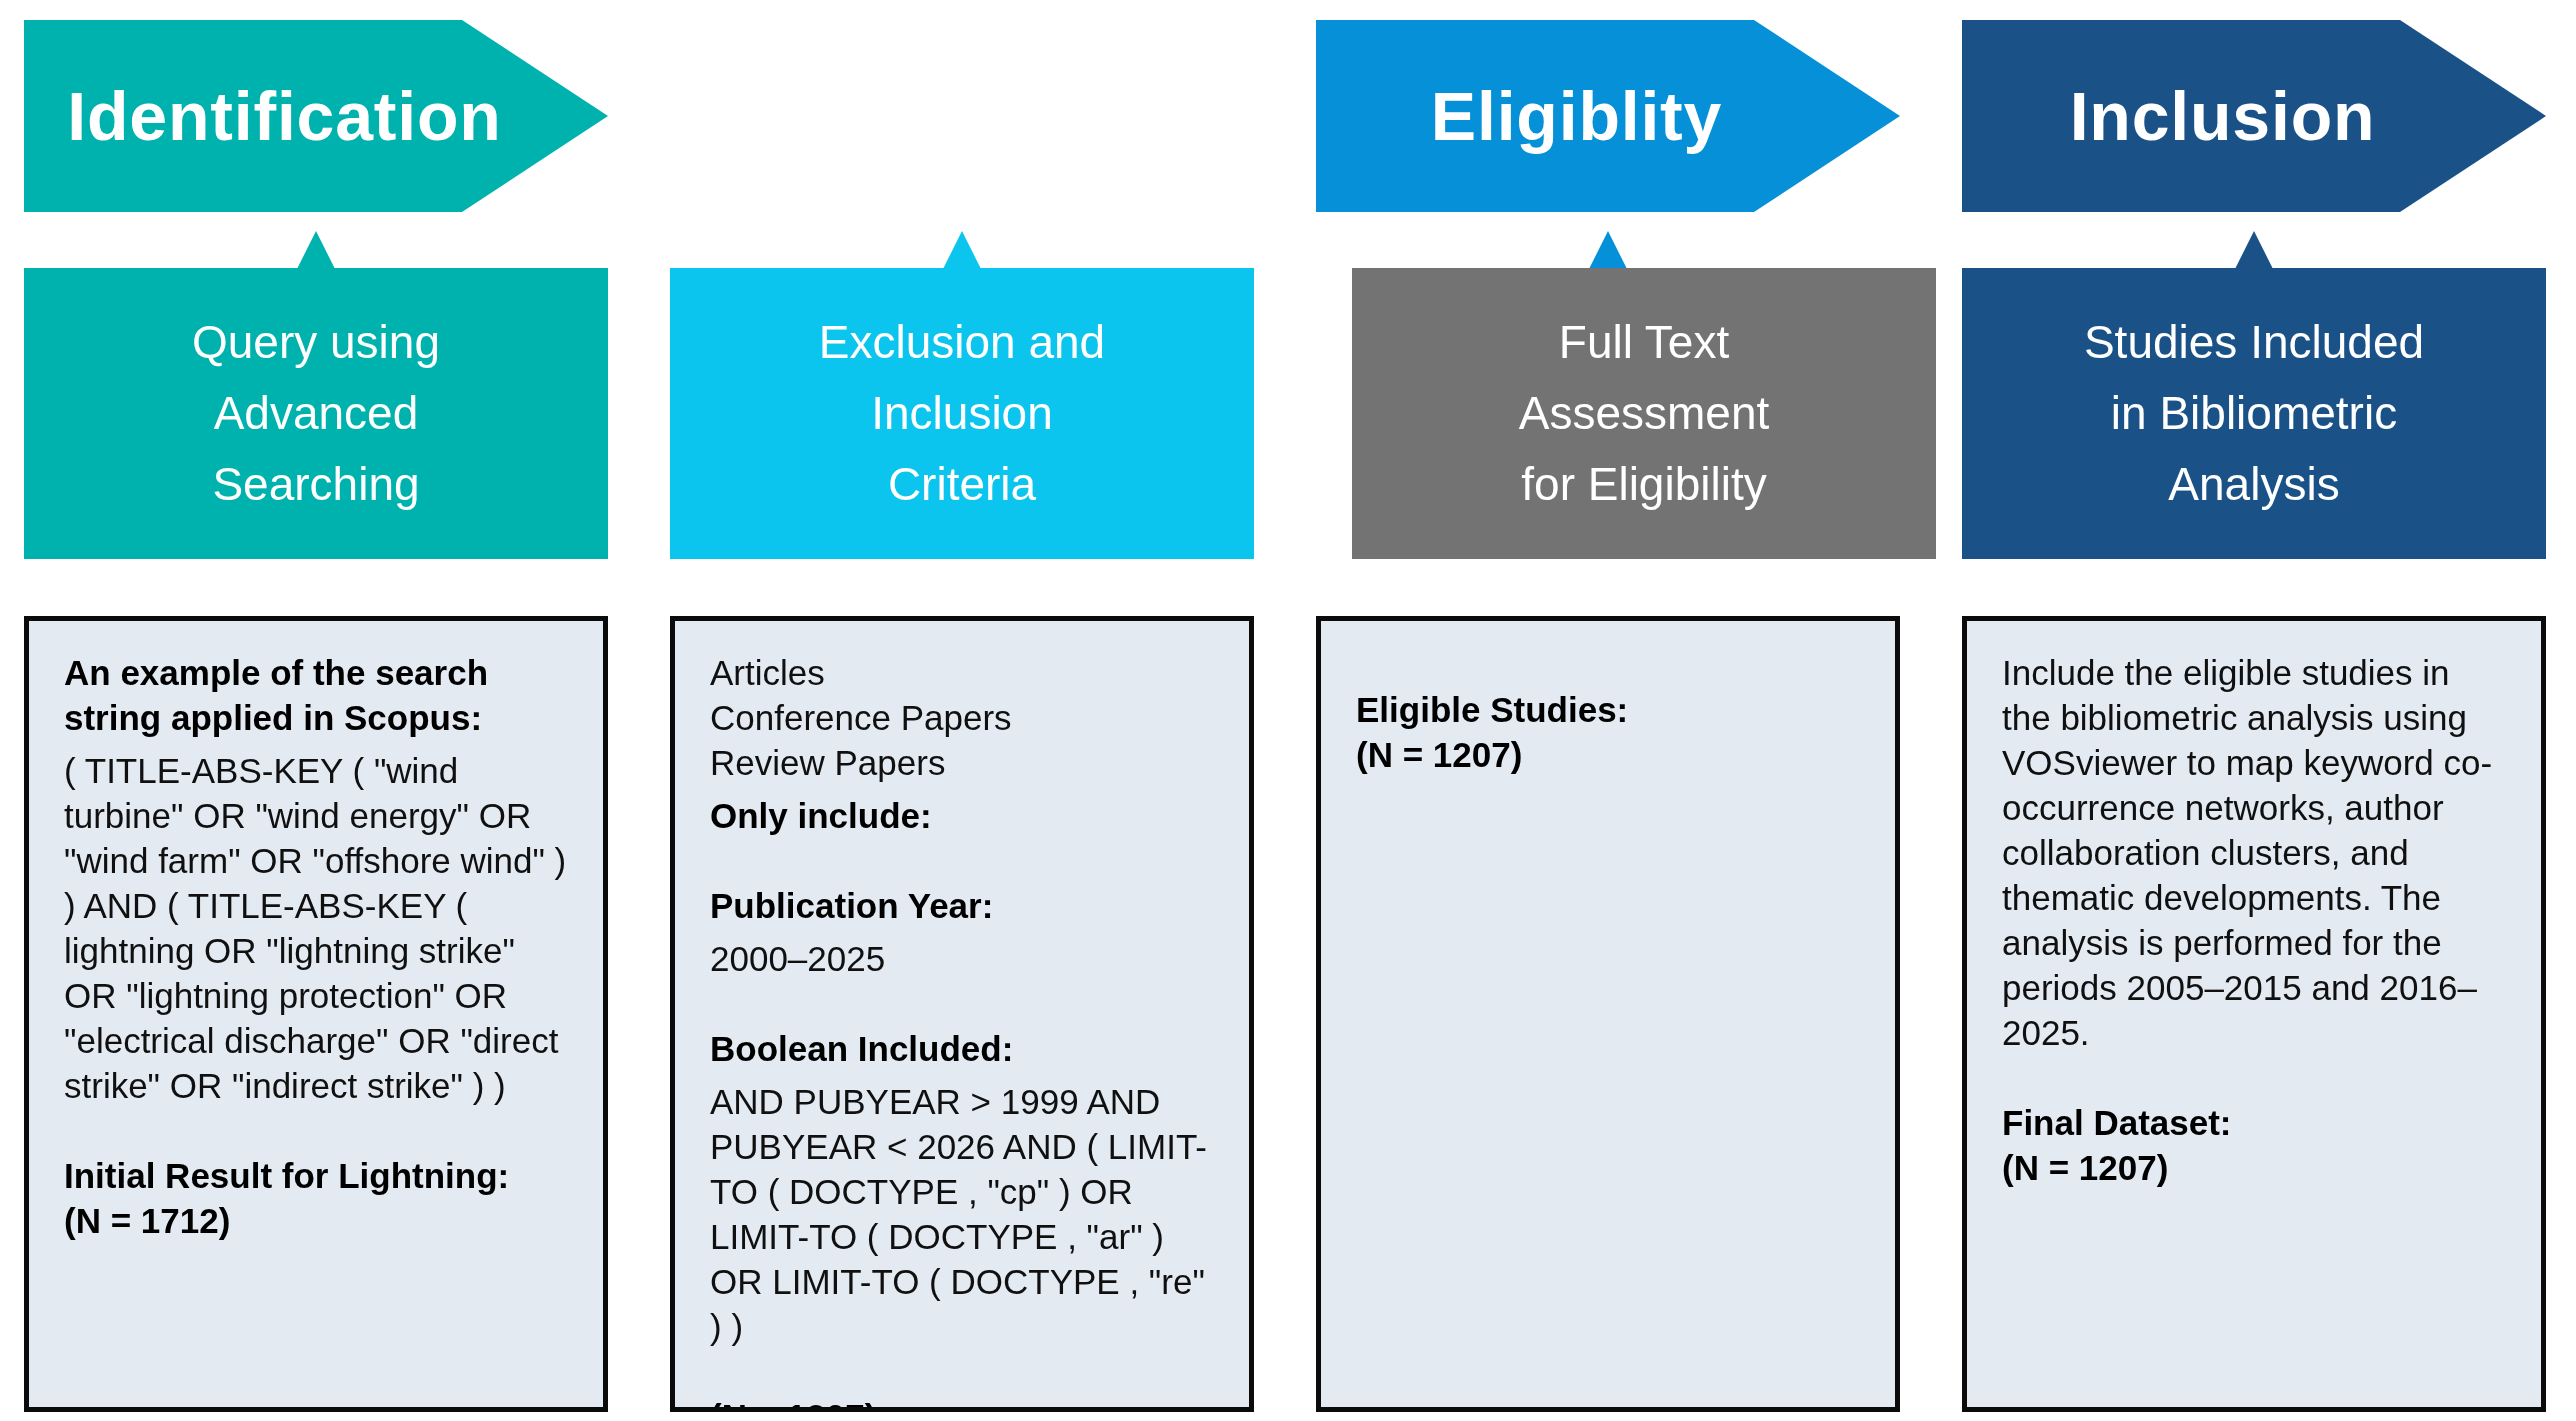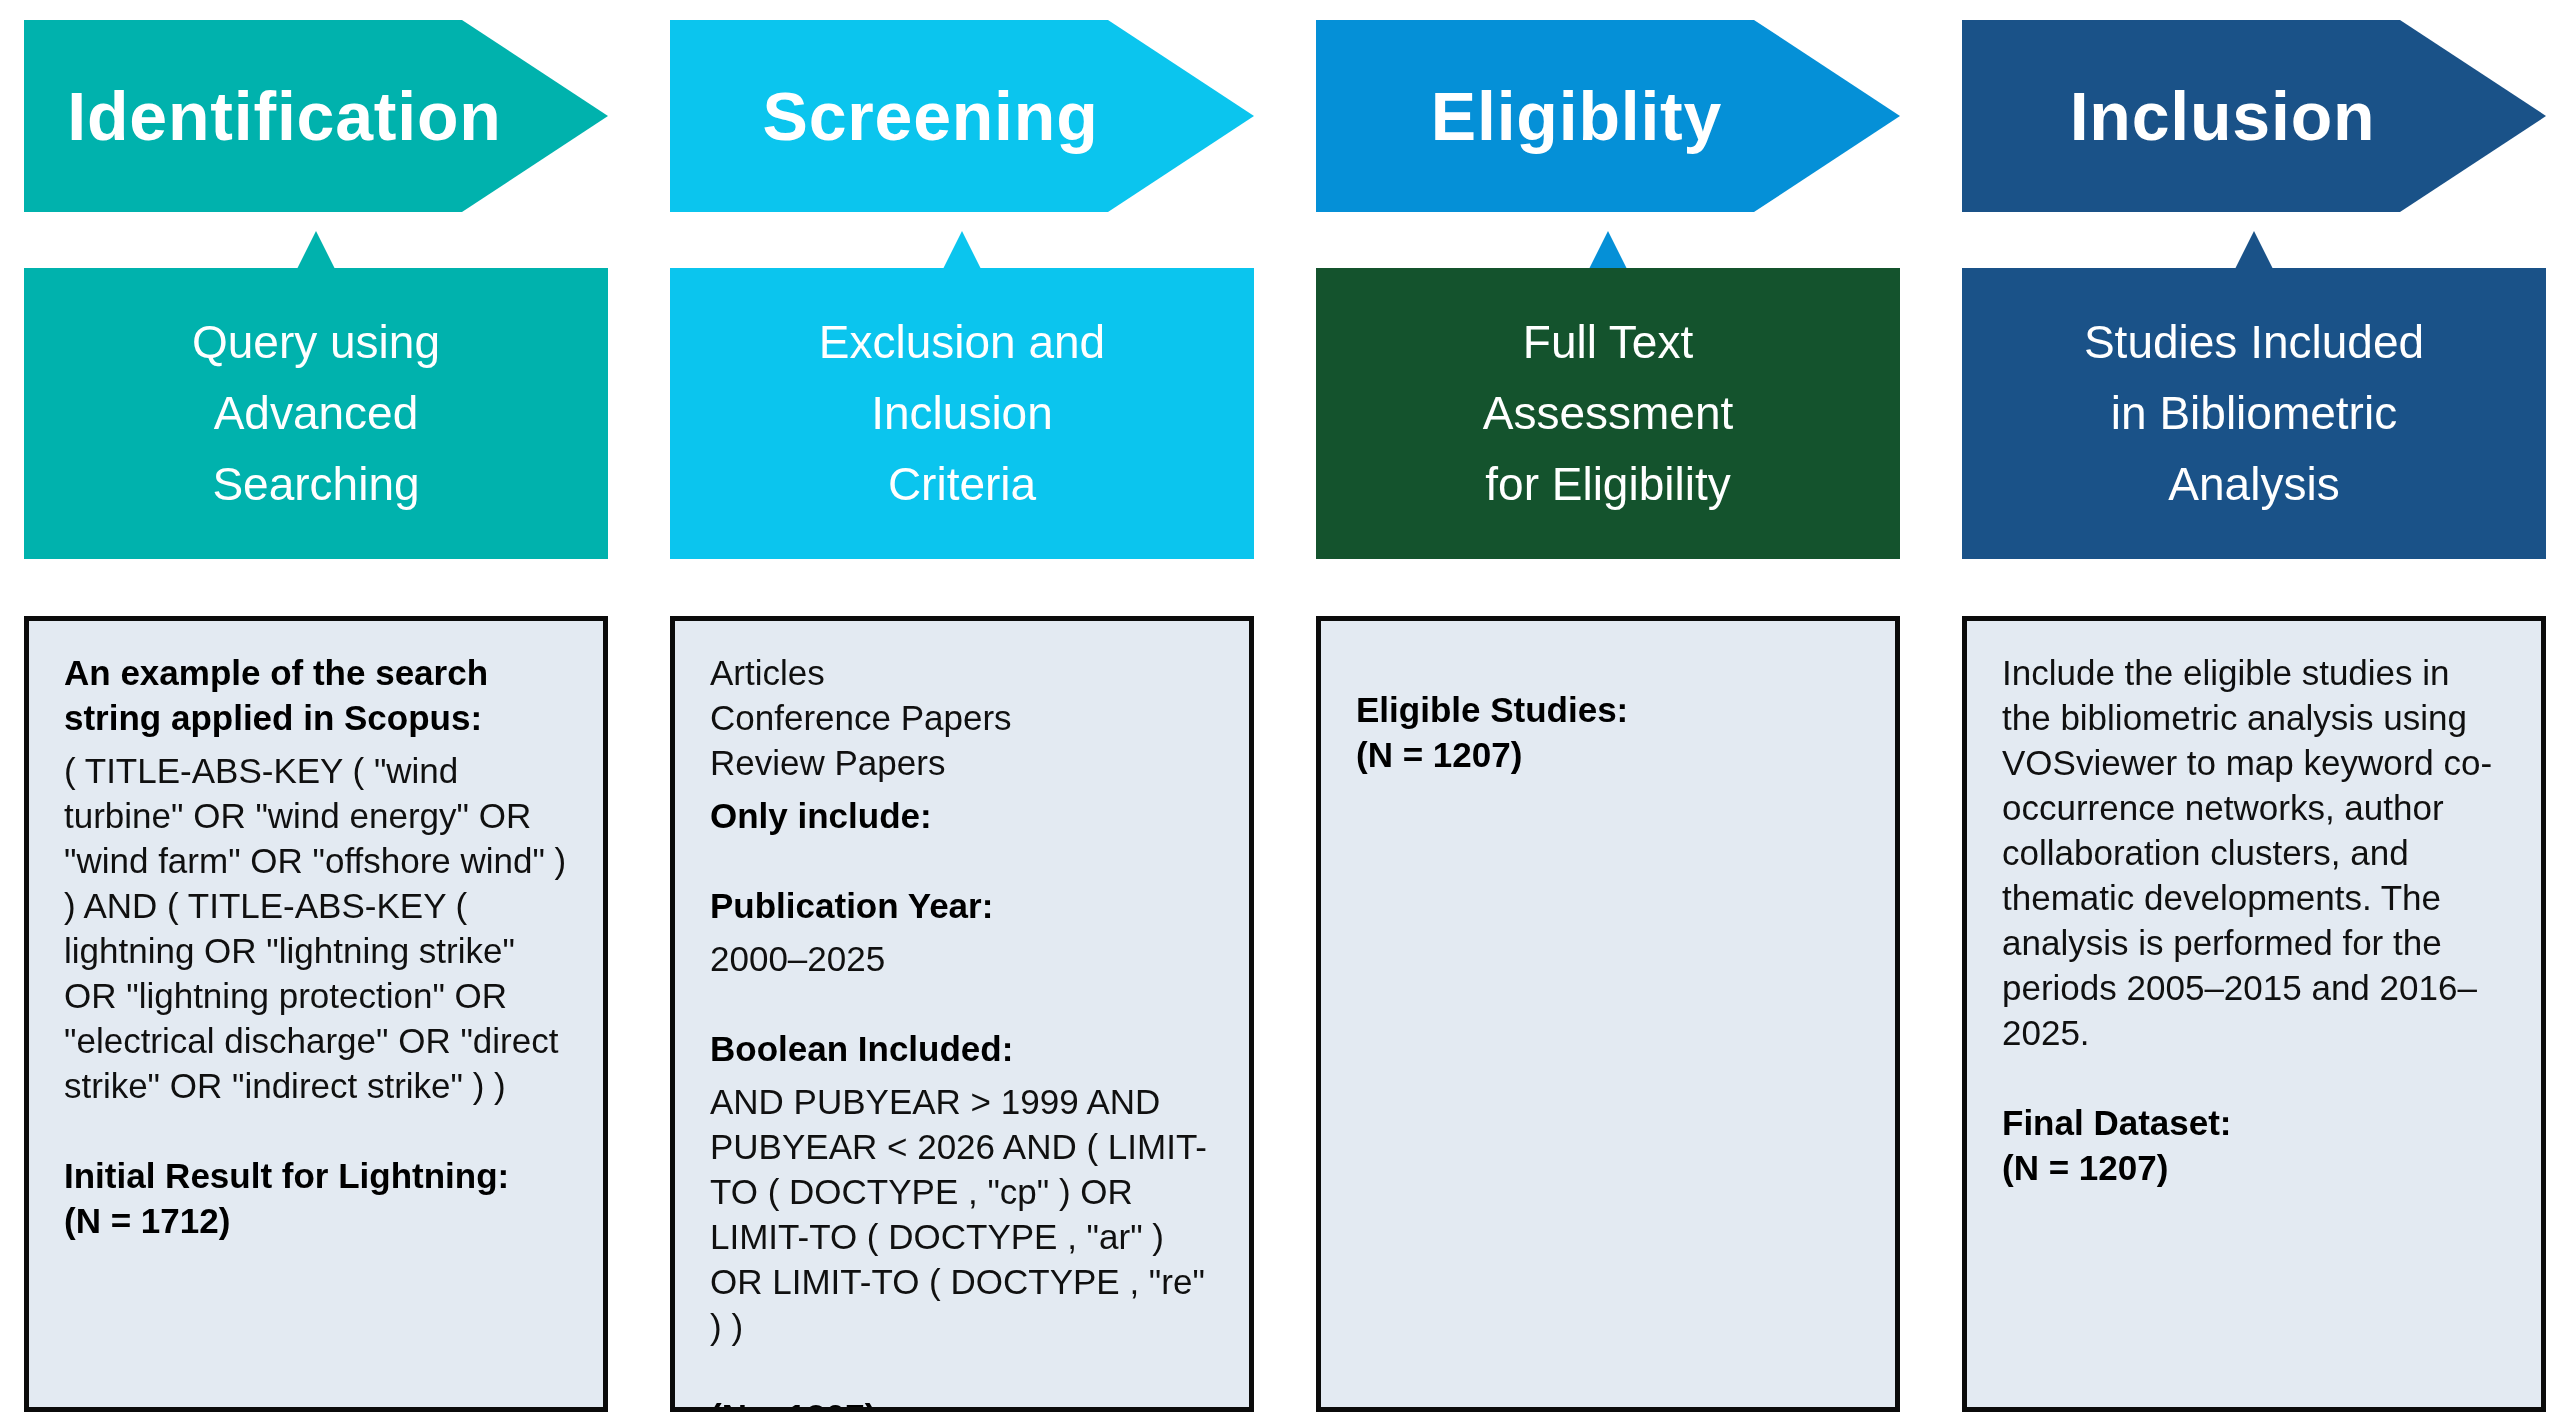--- a/index.html
+++ b/index.html
@@ -86,23 +86,20 @@
 Searching</div>
     <div class="textbox">
       <p class="blk bold">An example of the search string applied in Scopus:</p>
       <p class="blk">( TITLE-ABS-KEY ( "wind turbine" OR "wind energy" OR "wind farm" OR "offshore wind" ) ) AND ( TITLE-ABS-KEY ( lightning OR "lightning strike" OR "lightning protection" OR "electrical discharge" OR "direct strike" OR "indirect strike" ) )</p>
       <p class="blk bold gap">Initial Result for Lightning:
 (N = 1712)</p>
     </div>
   </div>
 
   <div class="column c2">
-    <div class="arrow" style="background-color: rgb(11, 197, 238);">
-      <span class="stage-title">Screening</span>
-    </div>
     <div class="pointer" style="border-bottom-color: rgb(11, 197, 238);"></div>
     <div class="subbox" style="background-color: rgb(11, 197, 238);">Exclusion and
 Inclusion
 Criteria</div>
     <div class="textbox">
       <p class="blk">Articles
 Conference Papers
 Review Papers</p>
       <p class="blk bold">Only include:</p>
       <p class="blk bold gap">Publication Year:</p>
@@ -111,21 +108,21 @@
       <p class="blk">AND PUBYEAR &gt; 1999 AND PUBYEAR &lt; 2026 AND ( LIMIT-TO ( DOCTYPE , "cp" ) OR LIMIT-TO ( DOCTYPE , "ar" ) OR LIMIT-TO ( DOCTYPE , "re" ) )</p>
       <p class="blk bold gap">(N = 1207)</p>
     </div>
   </div>
 
   <div class="column c3">
     <div class="arrow" style="background-color: rgb(5, 144, 215);">
       <span class="stage-title">Eligiblity</span>
     </div>
     <div class="pointer" style="border-bottom-color: rgb(5, 144, 215);"></div>
-    <div class="subbox" style="background-color: #14532d;">Full Text
+    <div class="subbox" style="background-color: #737373; margin-left: 36px;">Full Text
 Assessment
 for Eligibility</div>
     <div class="textbox">
       <p class="blk bold gap">Eligible Studies:
 (N = 1207)</p>
     </div>
   </div>
 
   <div class="column c4">
     <div class="arrow" style="background-color: rgb(26, 82, 136);">

